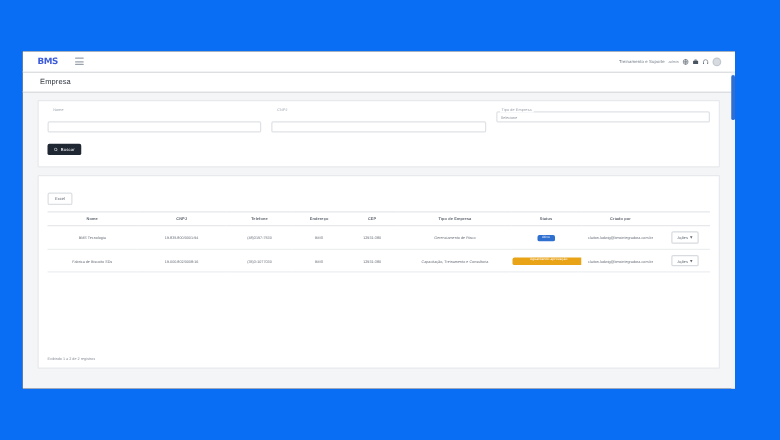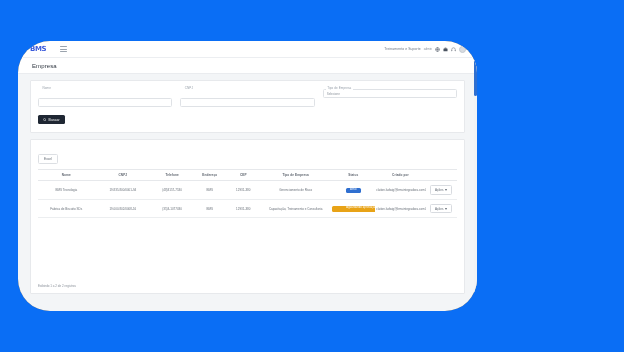--- a/index.html
+++ b/index.html
@@ -20,25 +20,24 @@
     width: 624px;
     height: 352px;
     background: #0a6ef5;
   }
 
   
   #app-window {
     position: absolute;
     left: 18px;
     top: 41px;
-    width: 459px;
+    width: 570px;
     height: 270px;
     background: #404040;
     overflow: hidden;
-    border-radius: 32px;
   }
 
   
   #topbar {
     position: relative;
     height: 17px;
     background: #ffffff;
     border-bottom: 1px solid #eceef1;
     display: flex;
     align-items: center;

